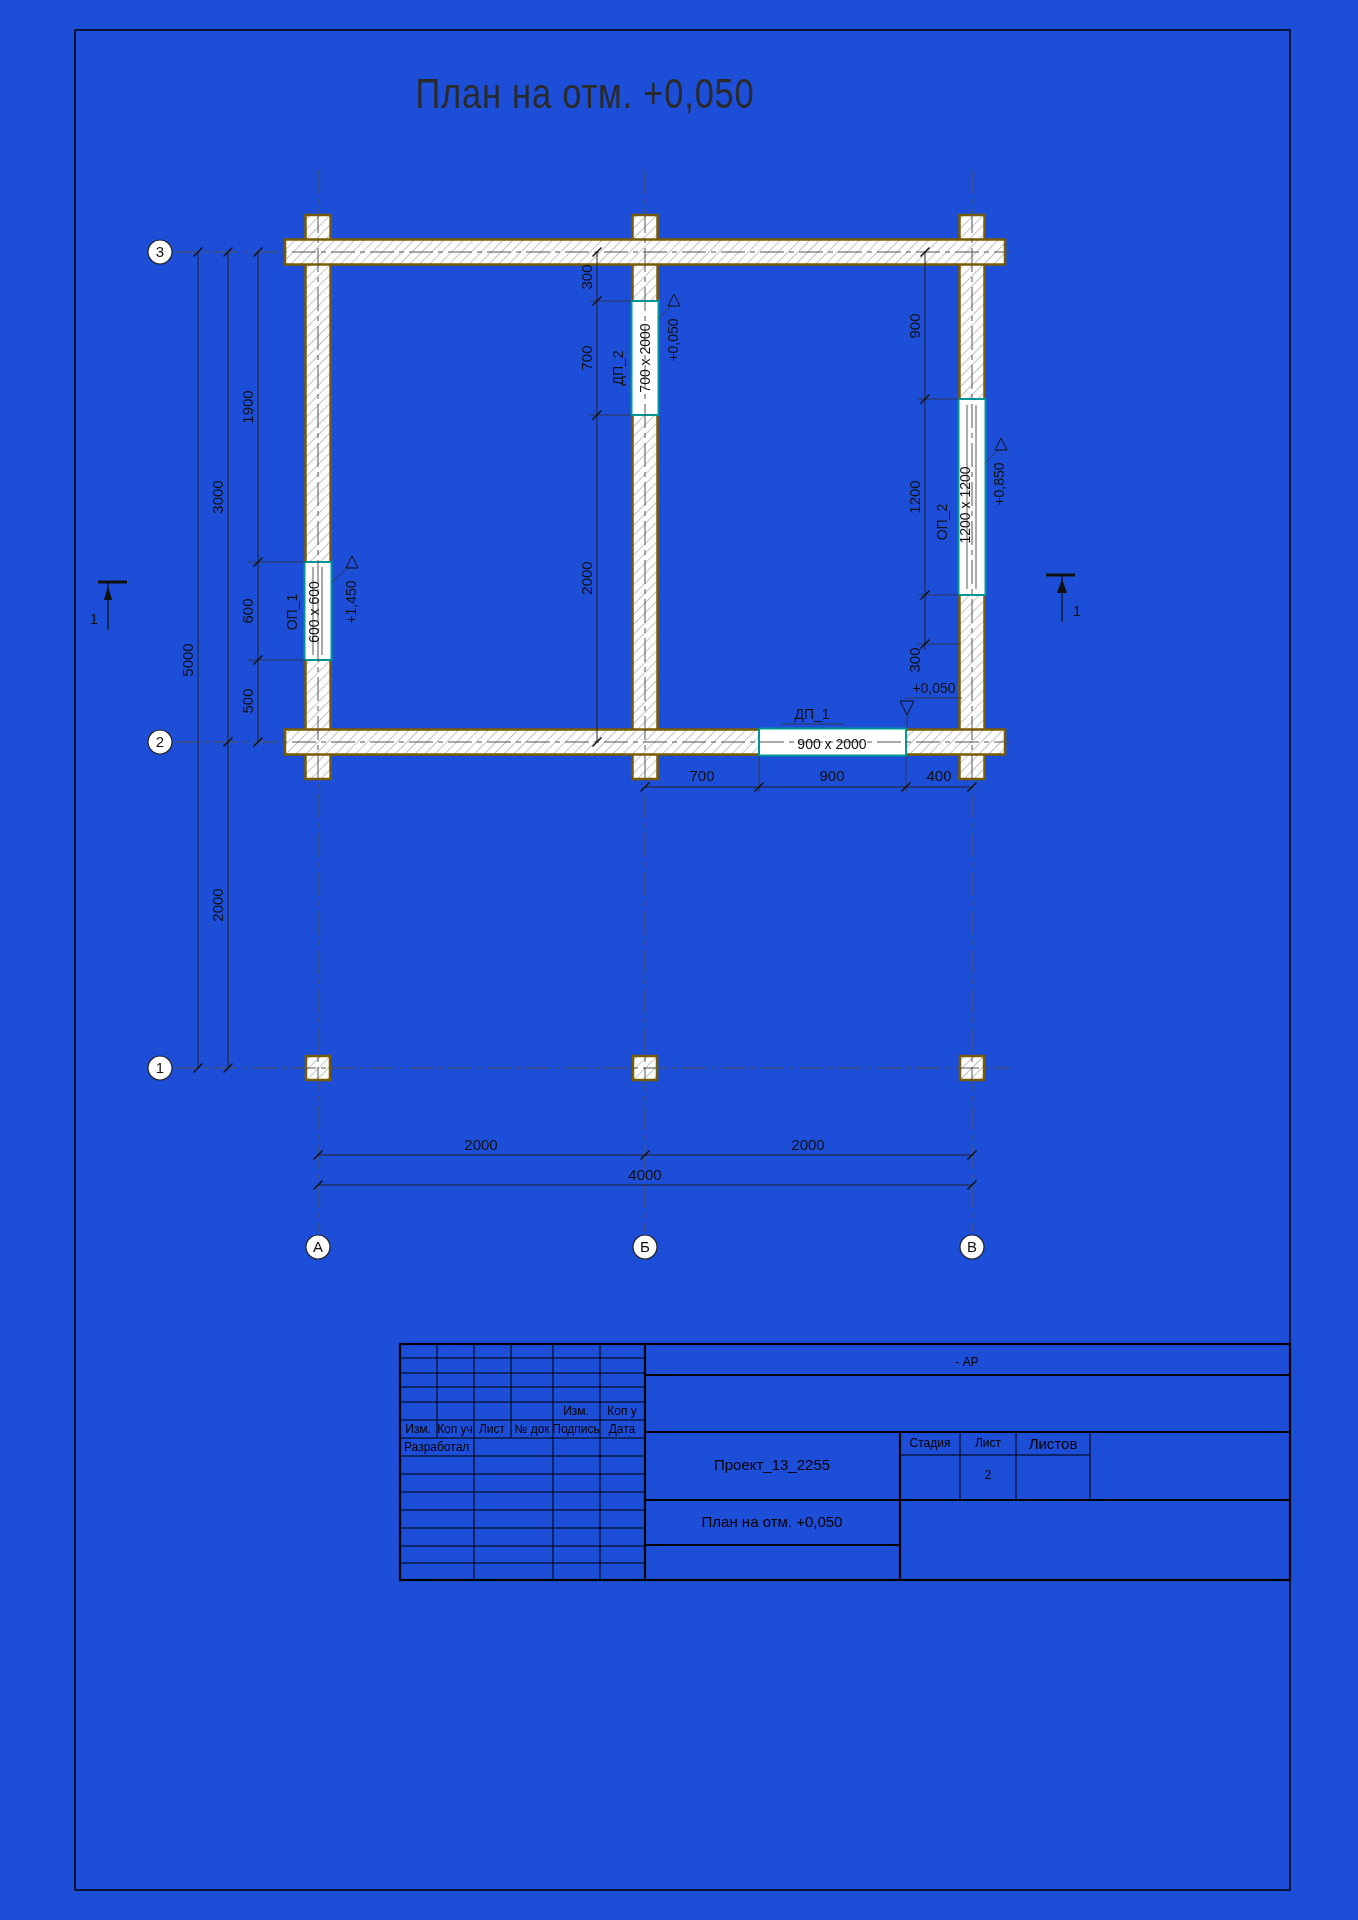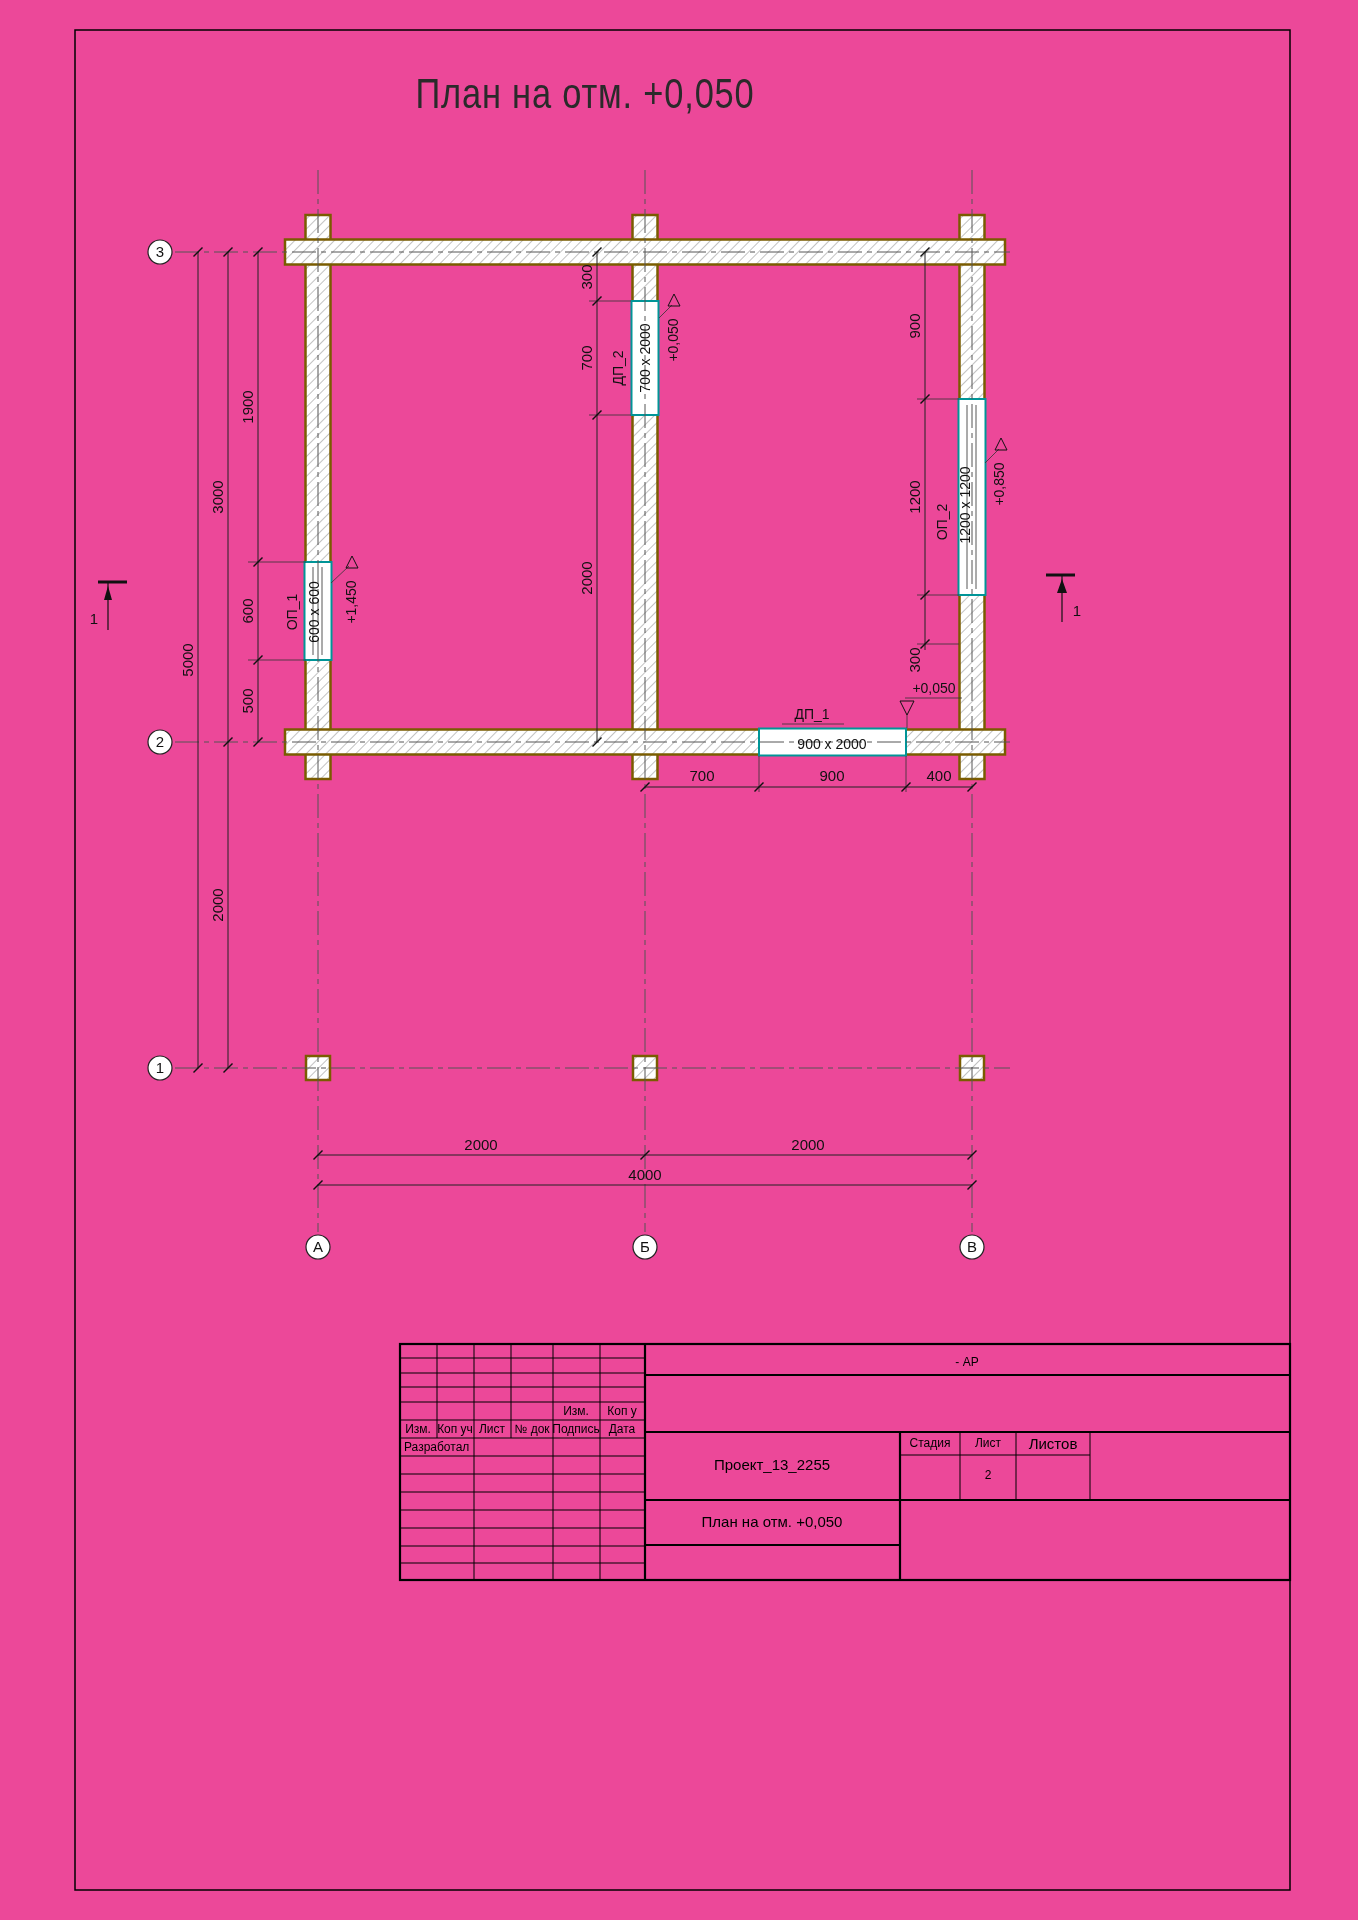--- a/index.html
+++ b/index.html
@@ -1,16 +1,16 @@
 <!DOCTYPE html>
 <html><head>
 <meta charset="utf-8">
 <style>
   html,body{margin:0;padding:0;background:#fff;}
-  .page{position:relative;width:1358px;height:1920px;background:#ec4899;font-family:"Liberation Sans",sans-serif;}
+  .page{position:relative;width:1358px;height:1920px;background:#1d4ed8;font-family:"Liberation Sans",sans-serif;}
   svg text{font-family:"Liberation Sans",sans-serif;}
   .dimtxt{font-size:15px;fill:#111;}
   .axlbl{font-size:15px;fill:#111;}
   .oplbl{font-size:14px;fill:#111;}
   .flag{font-size:14px;fill:#111;}
   .ttl{font-size:42px;fill:#2a2a2a;letter-spacing:1px;}
   .tbtxt{font-size:12px;fill:#000;}
   .tbbig{font-size:15px;fill:#000;}
   .thin{stroke:#222;stroke-width:1;fill:none;}
   .ext{stroke:#333;stroke-width:.8;}

